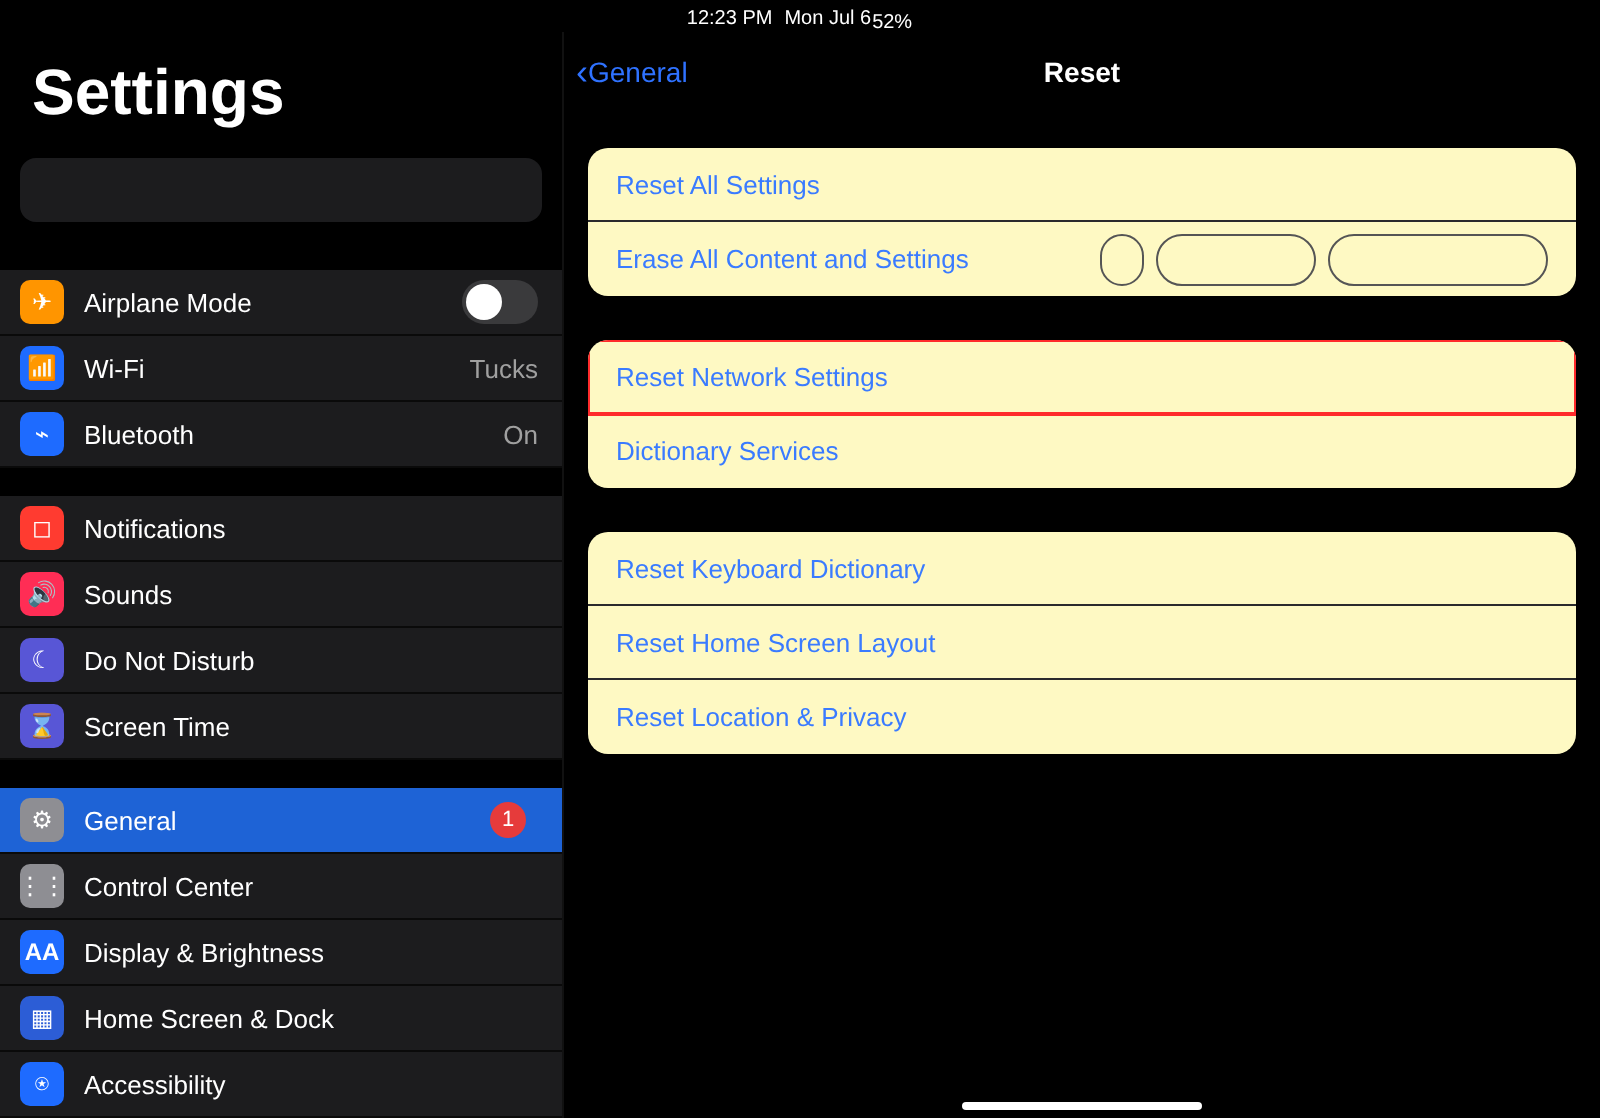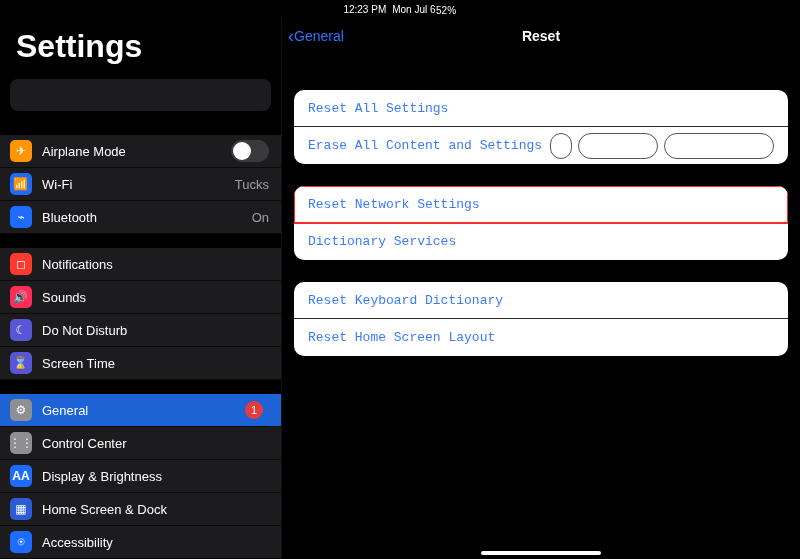--- a/index.html
+++ b/index.html
@@ -109,25 +109,24 @@
     font-size:14px; padding-left:6px;
   }
   .navbar .back .chev { font-size:18px; margin-right:0px; }
   .navbar .title {
     position:absolute; left:0; right:0;
     text-align:center; font-size:14px; font-weight:600;
     color:#fff;
   }
 
   .section {
-    margin: 38px 12px 0 12px;
-    background:#ffffff;
+    margin: 22px 12px 0 12px;
+    background:#fef9c3;
     border-radius:10px;
     overflow:hidden;
-    font-family:Liberation Mono, monospace;
   }
   .section + .section { margin-top: 22px; }
   .drow {
     height:37px; display:flex; align-items:center;
     padding:0 14px;
     border-bottom: 1px solid #2a2a2c;
     font-size:13px;
     color:#3a7bff;
   }
   .drow:last-child { border-bottom:none; }
@@ -277,17 +276,20 @@
             <span>Dictionary Services</span>
           </div>
         </div>
         <div class="section">
           <div class="drow">
             <span>Reset Keyboard Dictionary</span>
           </div>
           <div class="drow">
             <span>Reset Home Screen Layout</span>
           </div>
+          <div class="drow">
+            <span>Reset Location &amp; Privacy</span>
+          </div>
         </div>
       </div>
     <div class="home-indicator"></div>
   </div>
 </div>
 
 </body></html>

